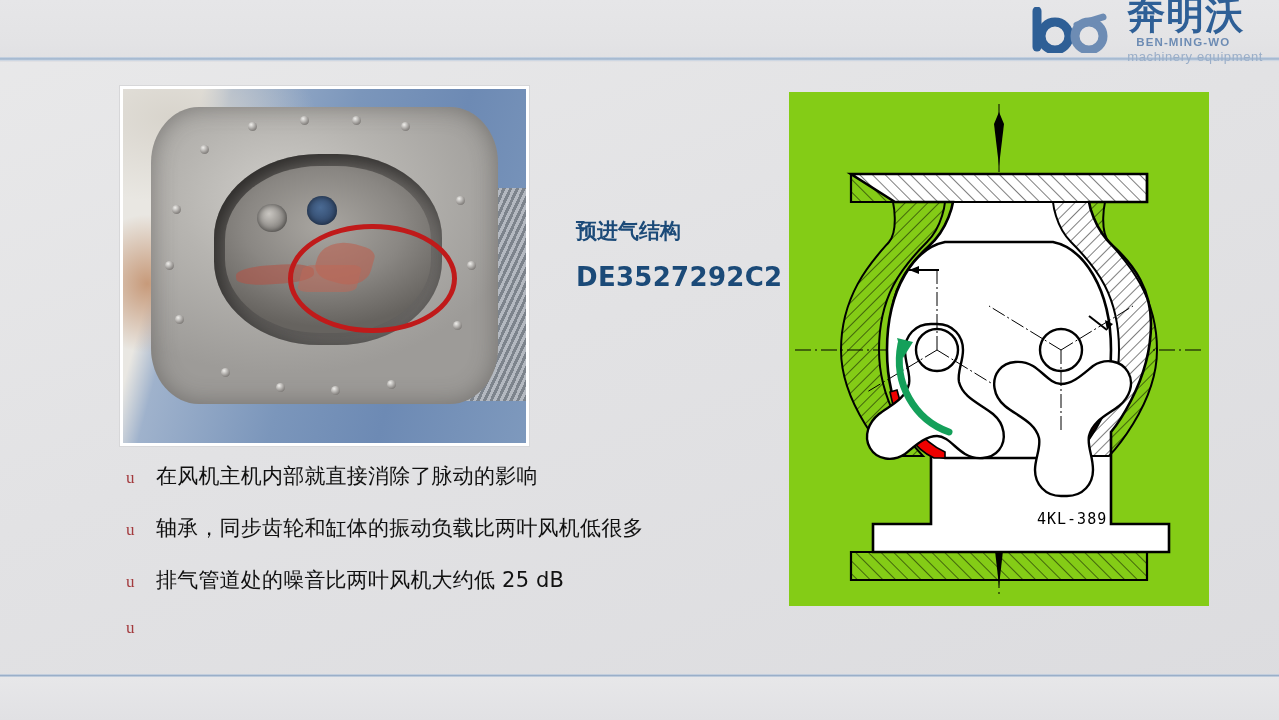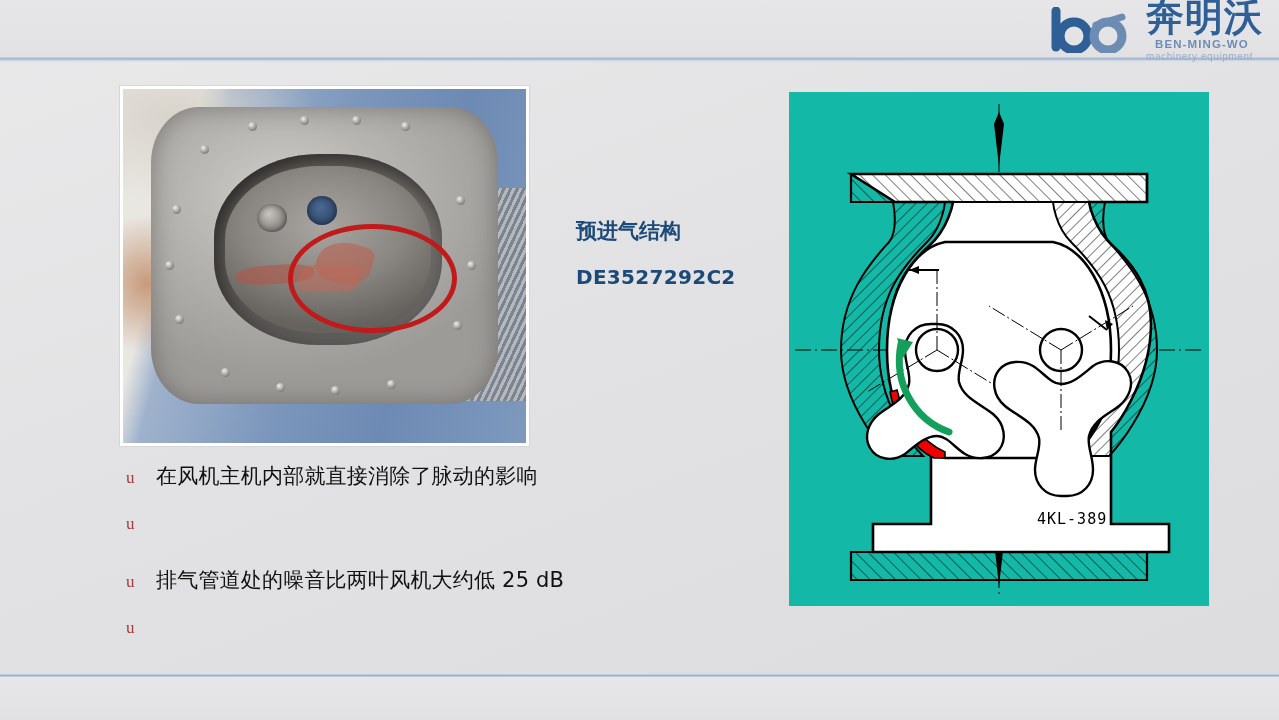--- a/index.html
+++ b/index.html
@@ -28,21 +28,21 @@
     font-size:38px; font-weight:bold; color:#2e5f96;
     letter-spacing:1px; line-height:1; font-family:"DejaVu Sans", sans-serif;
   }
   .logo-txt { display:flex; flex-direction:column; align-items:flex-start; }
   .logo-latin {
     font-size:11.5px; font-weight:bold; color:#6d8cb4; letter-spacing:1.1px;
     margin-top:2px;
     margin-left:9px;
   }
   .logo-sub {
-    font-size:10px; color:#9aaec8; letter-spacing:.6px; margin-top:1px;
+    font-size:13px; color:#9aaec8; letter-spacing:.6px; margin-top:1px;
   }
 
   
   .photo-frame {
     position:absolute; left:120px; top:86px; width:409px; height:360px;
     background:#fff; padding:3px;
     box-shadow:0 0 0 1px #d7d7d9;
   }
   .photo { position:relative; width:100%; height:100%; overflow:hidden;
     background:linear-gradient(180deg,#7d96b8 0%,#6f8cb2 100%); }
@@ -102,38 +102,38 @@
     position:absolute; width:9px; height:9px; border-radius:50%;
     background:radial-gradient(circle at 35% 30%, #f0efec 0%, #9b9895 55%, #5d5a57 100%);
   }
 
   
   .heading {
     position:absolute; left:576px; top:208px; width:215px;
     color:#1b4a78; font-weight:bold; font-size:21px; line-height:46px;
     font-family:"DejaVu Sans", sans-serif;
   }
-  .heading .patent { font-size:20px; letter-spacing:.3px; }
+  .heading .patent { font-size:26px; letter-spacing:.3px; }
 
   
   .bullets { position:absolute; left:120px; top:462px; width:660px; }
   .bullet { display:flex; align-items:baseline; height:52px; }
   .bullet-mark {
     width:36px; flex:0 0 36px; color:#a33a3d; font-size:17px;
     font-family:"Liberation Serif", serif; padding-left:6px;
   }
   .bullet-text {
     font-size:21px; color:#111; font-family:"DejaVu Sans", sans-serif;
     letter-spacing:.2px;
   }
 
   
   .diagram {
     position:absolute; left:789px; top:92px; width:420px; height:514px;
-    background:#14b8a6;
+    background:#84cc16;
   }
   .diagram svg { display:block; width:100%; height:100%; }
 
   
   .footer-rule {
     position:absolute; left:0; top:674px; width:1279px; height:3px;
     background:linear-gradient(180deg,#d6dde7 0%,#9aafc9 50%,#cfd8e4 100%);
   }
   .footer {
     position:absolute; left:0; top:677px; width:1279px; height:43px;
@@ -200,20 +200,21 @@
   <div class="patent">DE3527292C2</div>
 </div>
 
 <div class="bullets">
   <div class="bullet">
     <span class="bullet-mark">u</span>
     <span class="bullet-text">在风机主机内部就直接消除了脉动的影响</span>
   </div>
   <div class="bullet">
     <span class="bullet-mark">u</span>
+    <span class="bullet-text">轴承，同步齿轮和缸体的振动负载比两叶风机低很多</span>
   </div>
   <div class="bullet">
     <span class="bullet-mark">u</span>
     <span class="bullet-text">排气管道处的噪音比两叶风机大约低 25 dB</span>
   </div>
   <div class="bullet">
     <span class="bullet-mark">u</span>
   </div>
 </div>
 

